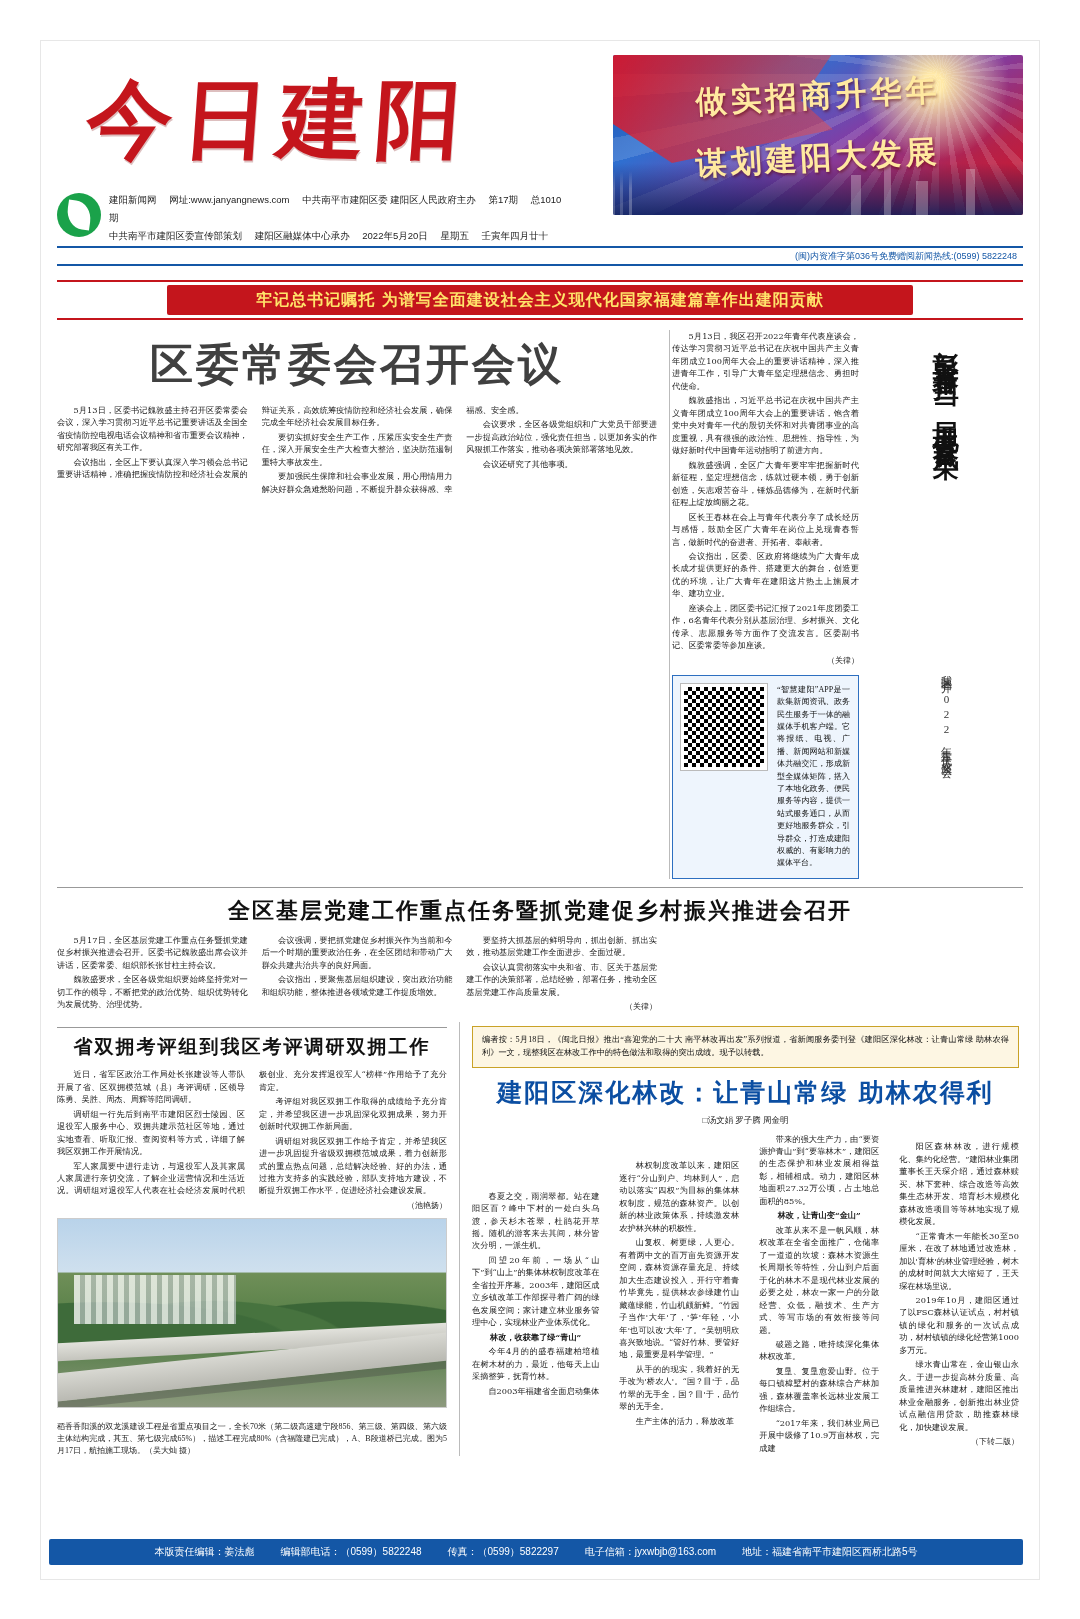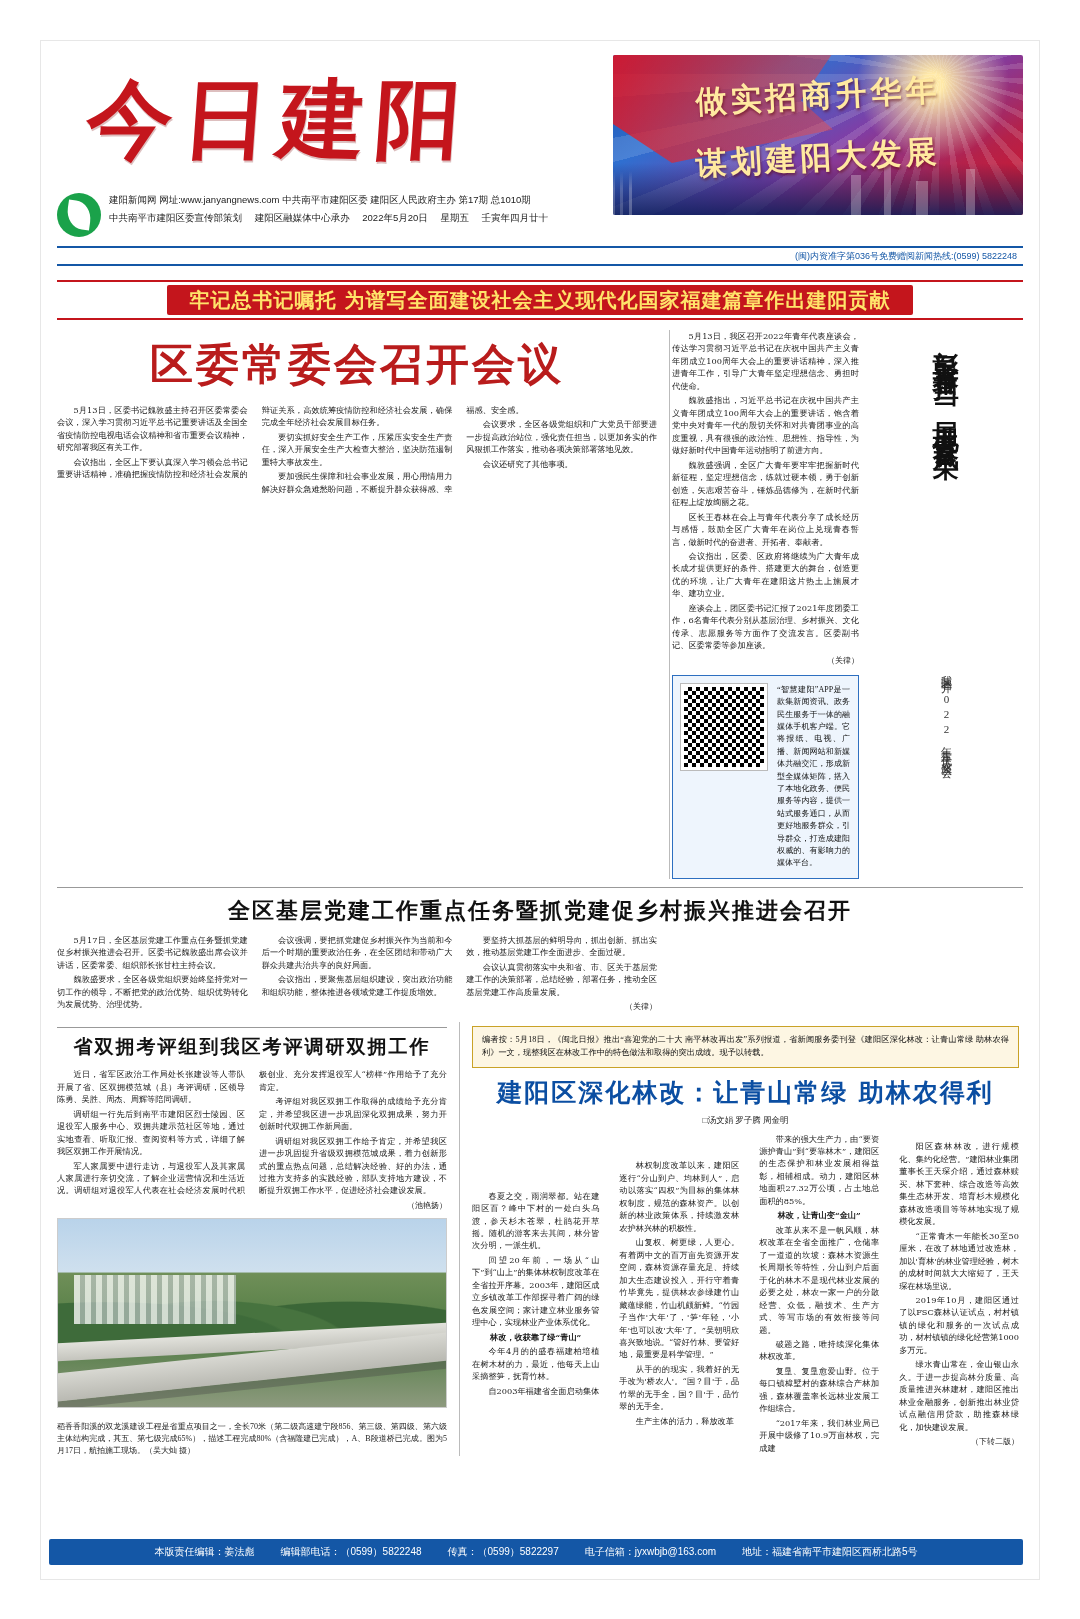--- a/index.html
+++ b/index.html
@@ -118,21 +118,21 @@
     background:#fff;
     border-radius:0 70% 0 70%;
     transform:rotate(8deg);
   }
   .pub-meta {
     font-family:"Liberation Sans", sans-serif;
     font-size:9.5px;
     line-height:1.9;
     color:#222;
   }
-  .pub-meta .row1 span { }
+  .pub-meta .row1 span { margin-right:10px; }
   .pub-meta .row2 span { margin-right:10px; }
 
   .meta-bar {
     margin:0 16px;
     border-top:2px solid #1457a6;
     border-bottom:2px solid #1457a6;
     height:20px;
     display:flex; align-items:center; justify-content:flex-end;
     font-family:"Liberation Sans", sans-serif;
     font-size:9px; color:#1457a6;
@@ -150,37 +150,37 @@
     position:absolute; left:0; right:0; height:2px; background:#c4151c;
   }
   .slogan-wrap::before { top:0; }
   .slogan-wrap::after { bottom:0; }
   .slogan {
     position:absolute; left:110px; right:110px; top:5px; height:30px;
     background:#c4151c;
     color:#ffe46a;
     font-family:"DejaVu Serif", serif;
     font-weight:700;
-    font-size:20px;
+    font-size:16px;
     letter-spacing:1px;
     display:flex; align-items:center; justify-content:center;
     border-radius:2px;
   }
 
   
   .content { padding:0 16px; }
   .hr-thin { border-top:1px solid #999; margin:6px 0; }
 
   .headline-1 {
     font-family:"DejaVu Serif", serif;
     font-weight:700;
     font-size:43px;
     letter-spacing:3px;
     text-align:center;
-    color:#b91c1c;
+    color:#404040;
     margin:6px 0 10px 0;
   }
   .top-zone { display:flex; gap:12px; align-items:flex-start; }
   .top-left { width:600px; }
   .top-mid { width:190px; }
   .top-right { width:150px; }
 
   .cols-3 { column-count:3; column-gap:14px; column-rule:0; }
   .cols-2 { column-count:2; column-gap:14px; }
 

